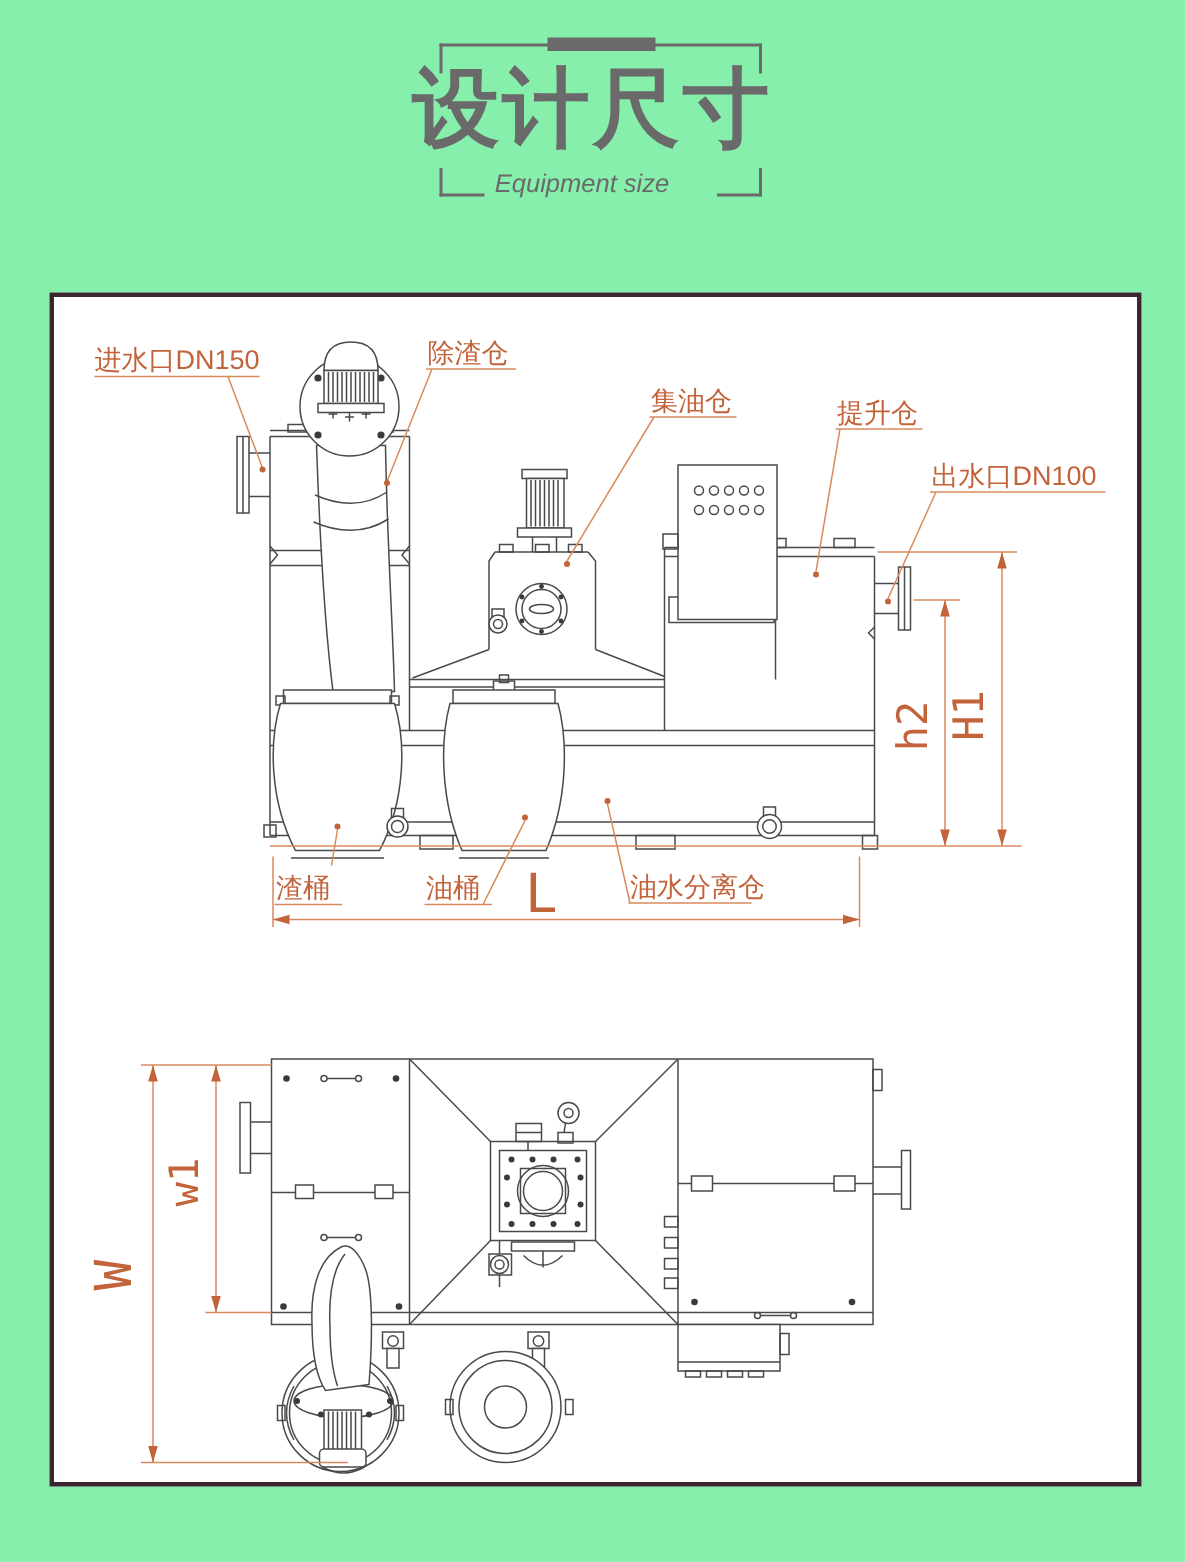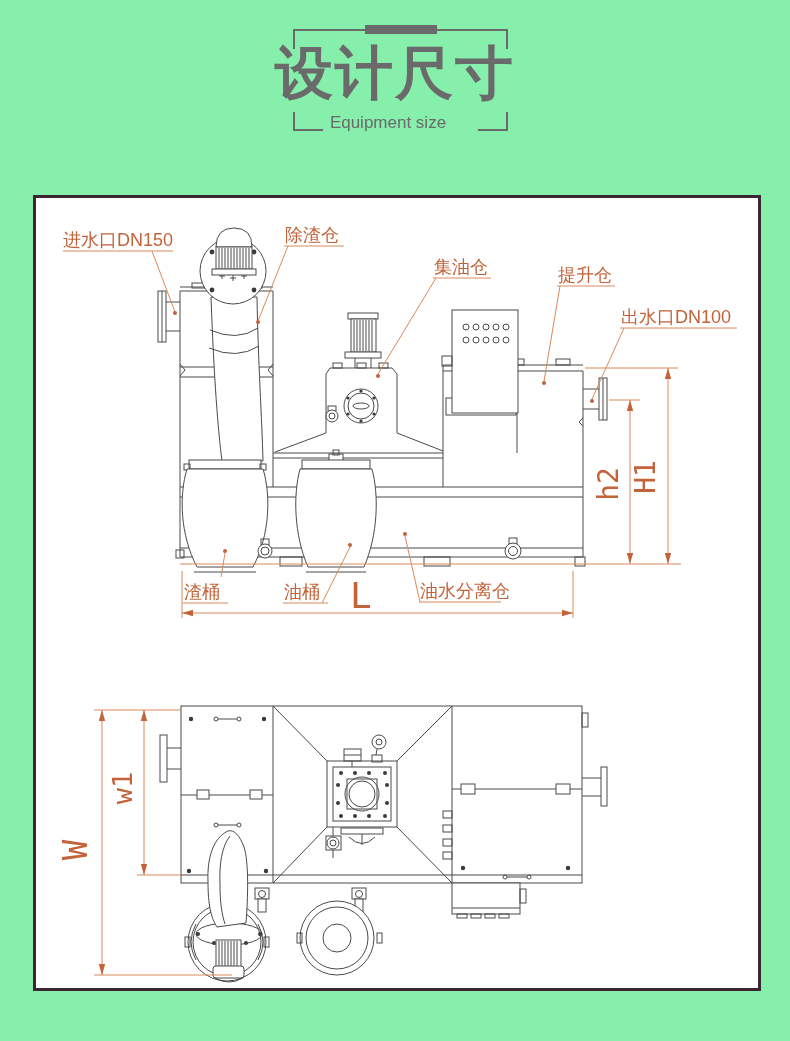--- a/index.html
+++ b/index.html
@@ -3,21 +3,21 @@
 <meta charset="utf-8">
 <style>
   html,body{margin:0;padding:0;background:#fff;}
   #page{position:relative;width:790px;height:1041px;background:#86efac;overflow:hidden;
         font-family:"Liberation Sans", sans-serif;padding-left:28px;}
   
   .hd-line{position:absolute;background:#6a6a6a;}
   #hd-title{position:absolute;left:0;top:44px;width:790px;text-align:center;
             font-size:58px;font-weight:bold;color:#6a6a6a;letter-spacing:2px;line-height:1;}
   #hd-sub{position:absolute;left:0;top:113px;width:776px;text-align:center;
-          font-size:17px;color:#6a6a6a;}
+          font-style:italic;font-size:17px;color:#6a6a6a;}
   
   #panel{position:absolute;left:33px;top:195px;width:722px;height:790px;
          border:3px solid #3a2531;background:#fff;}
   
   #drawing{position:absolute;left:0;top:0;}
   .ln{stroke:#4a4a4a;stroke-width:1;fill:none;}
   .lnw{stroke:#4a4a4a;stroke-width:1;fill:#fff;}
   .bolt{fill:#3a3a3a;stroke:none;}
   .org{stroke:#d98a5c;stroke-width:1;fill:none;}
   .orgd{fill:#c2633a;stroke:none;}

